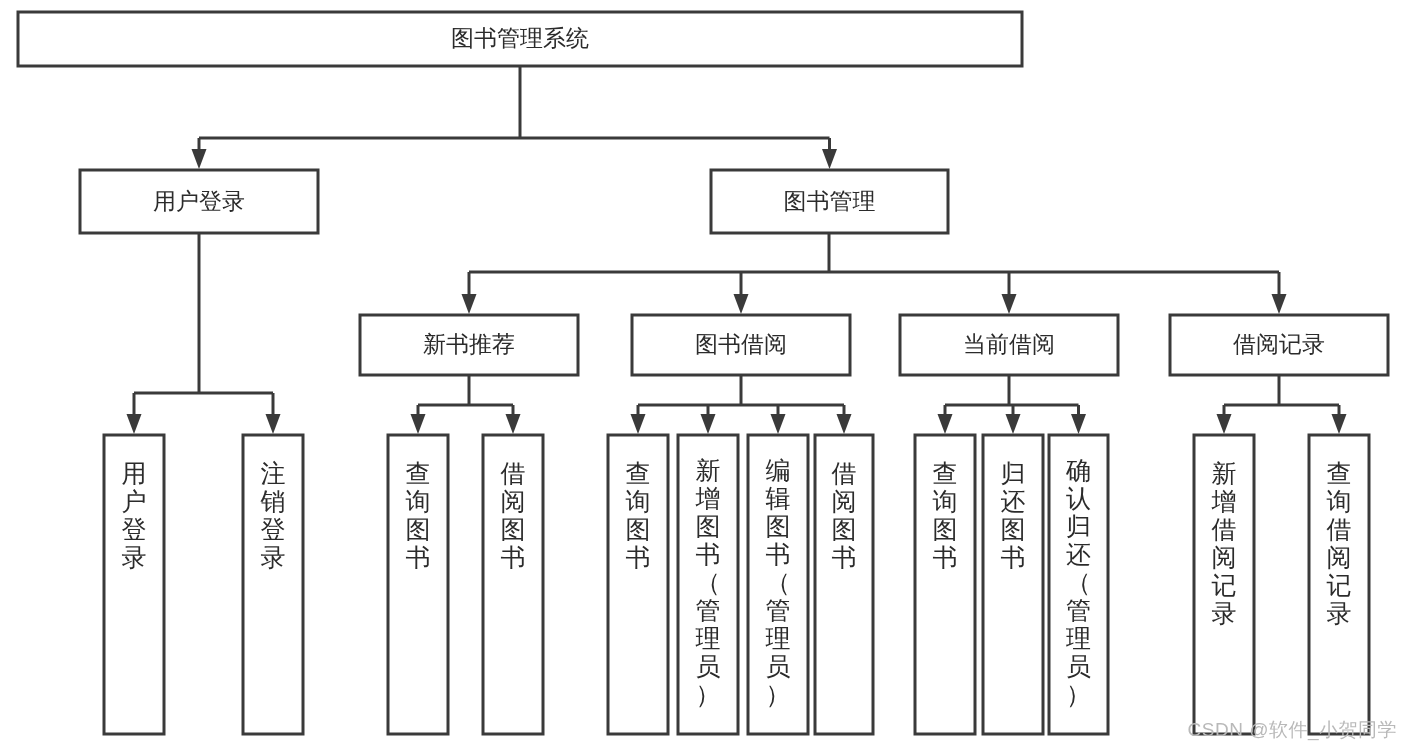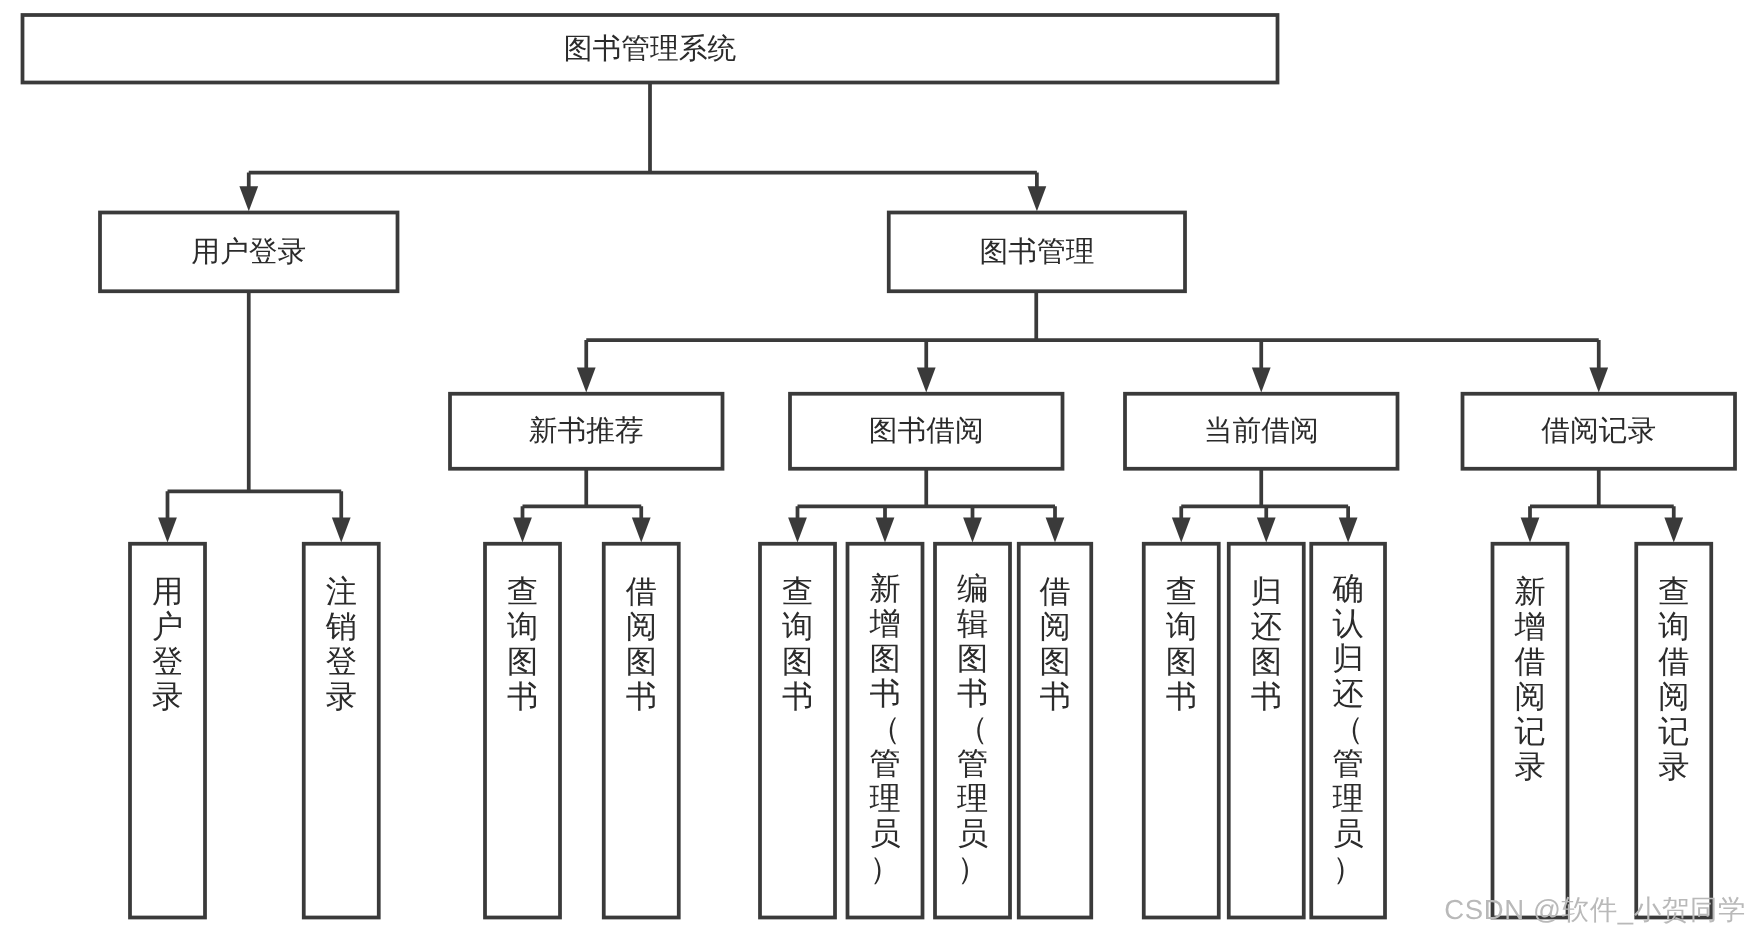--- a/index.html
+++ b/index.html
@@ -53,21 +53,21 @@
     font-family: "Liberation Sans", "DejaVu Sans", sans-serif;
     font-size: 25px;
     fill: #2b2b2b;
     text-anchor: middle;
   }
   .watermark-text {
     position: absolute;
     right: 8px;
     bottom: 4px;
     font-family: "Liberation Sans", "DejaVu Sans", sans-serif;
-    font-size: 22px;
+    font-size: 19px;
     color: #b9b9b9;
     white-space: nowrap;
     letter-spacing: 0.5px;
     pointer-events: none;
   }
 </style>
 </head>
 <body>
 
 <div id="diagram-root">

